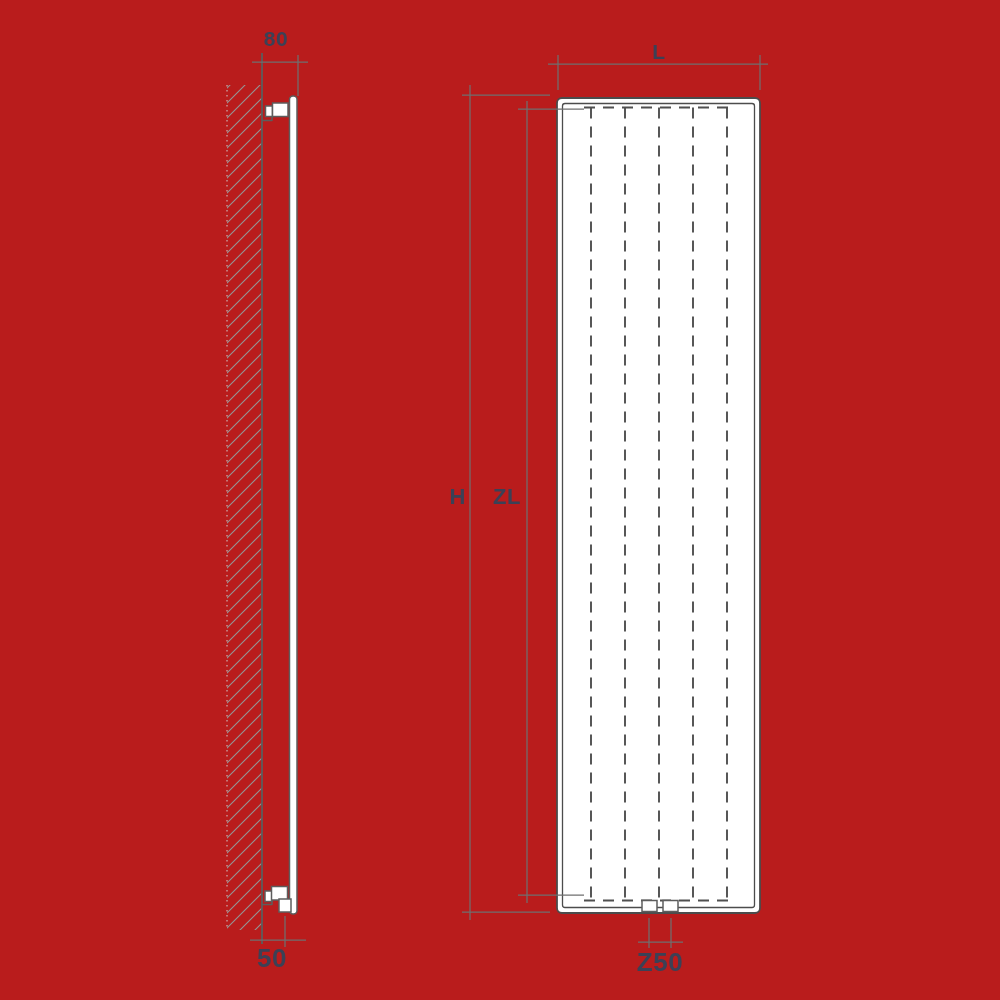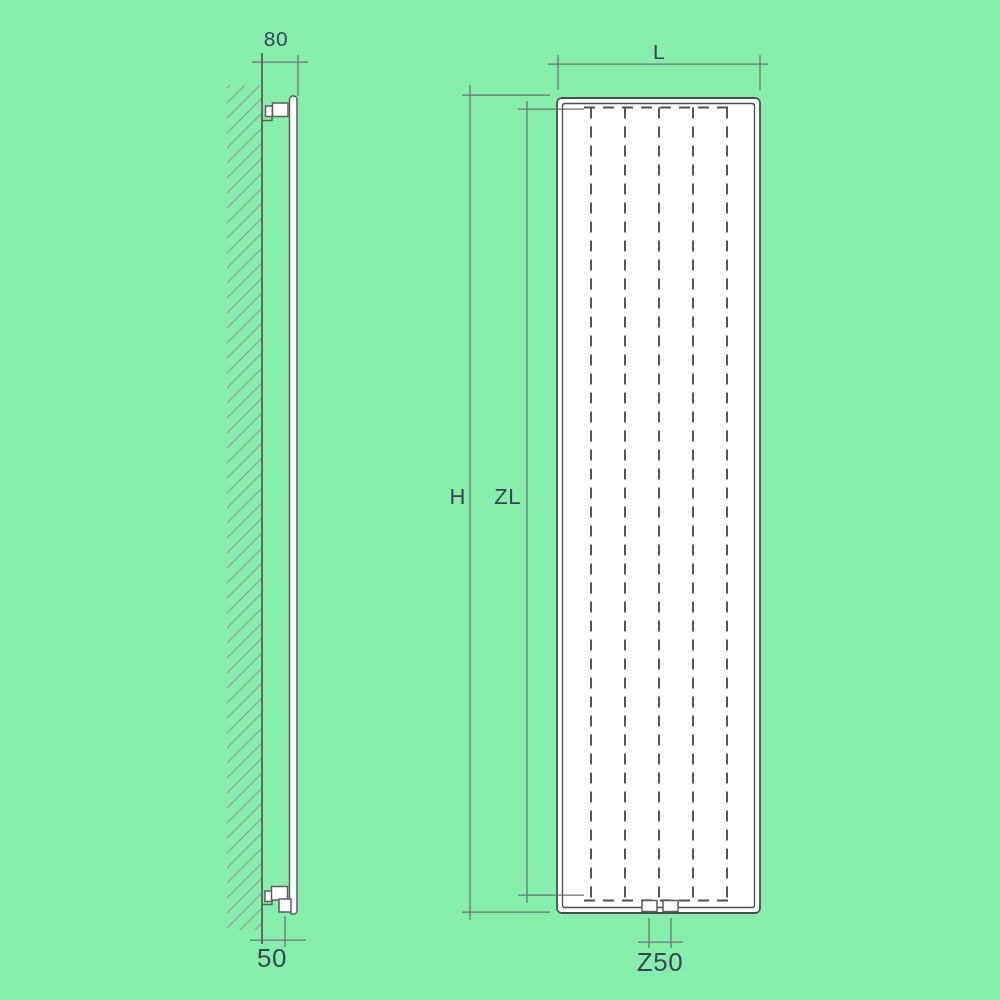--- a/index.html
+++ b/index.html
@@ -1,16 +1,16 @@
 <!DOCTYPE html>
 <html><head>
 <meta charset="utf-8">
 <style>
   html, body { margin: 0; padding: 0; background: #ffffff; }
-  .stage { position: relative; width: 1000px; height: 1000px; background: #86efac; overflow: hidden; }
+  .stage { position: relative; width: 1000px; height: 1000px; background: #b91c1c; overflow: hidden; font-weight: bold; }
   svg { display: block; }
 
   
   .ln      { stroke: #5d5d5d; stroke-width: 1.8; fill: none; stroke-linecap: butt; }
   .outline { stroke: #4c4c4c; stroke-width: 1.8; fill: #ffffff; }
   .outline-thin { stroke: #4c4c4c; stroke-width: 1.3; fill: none; }
   .part    { stroke: #5d5d5d; stroke-width: 1.5; fill: #ffffff; stroke-linejoin: miter; }
   .foot    { stroke: #5d5d5d; stroke-width: 1.5; fill: none; stroke-linejoin: round; }
   .dim     { stroke: #6f6f6f; stroke-width: 1.25; fill: none; }
   .dash    { stroke: #4f4f4f; stroke-width: 1.9; fill: none; stroke-dasharray: 11 8; }

